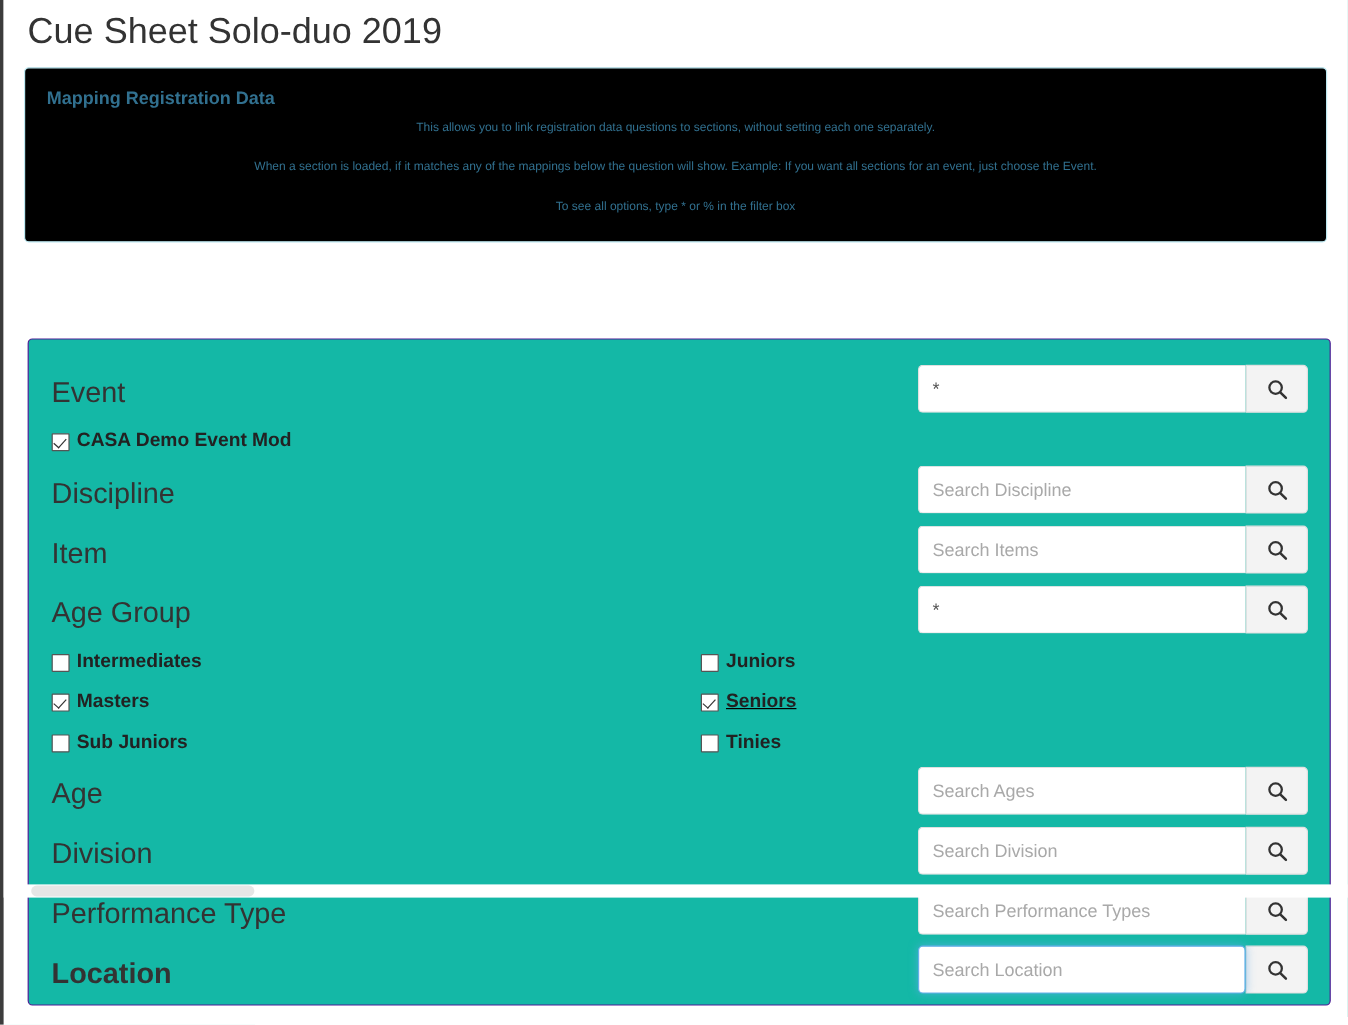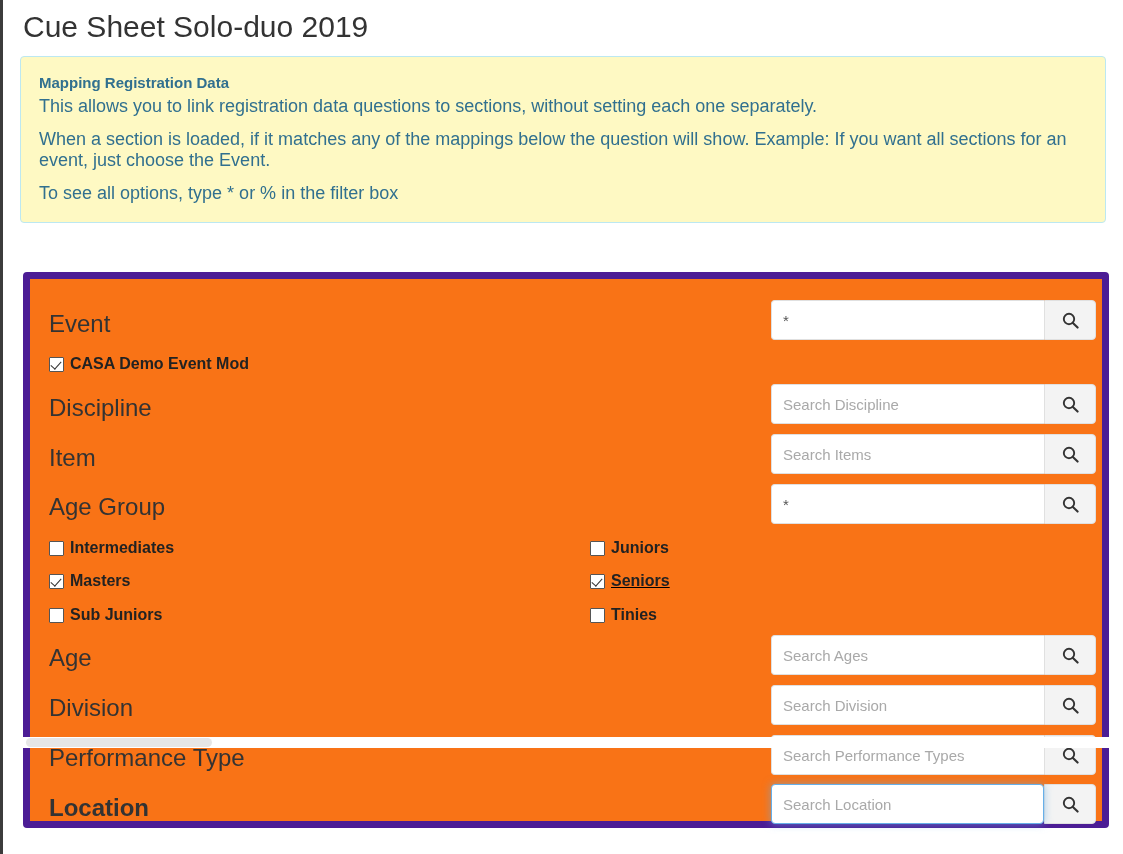--- a/index.html
+++ b/index.html
@@ -43,51 +43,52 @@
     line-height: 38px;
     letter-spacing: 0px;
   }
 
   
   .alert-info {
     position: absolute;
     left: 17px;
     top: 56px;
     width: 1086px;
-    background: #fef9c3;
+    background: #000000;
     border: 1px solid #bce8f1;
     border-radius: 4px;
     padding: 16px 18px 18px 18px;
     color: #31708f;
   }
   .alert-title {
     font-size: 15px;
     font-weight: bold;
     line-height: 19px;
     margin: 0 0 4px 0;
     color: #31708f;
   }
   .alert-line {
-    font-size: 18px;
+    font-size: 10px;
     line-height: 21px;
     margin: 0 0 12px 0;
     color: #31708f;
+    text-align: center;
   }
   .alert-line.tight { margin-bottom: 12px; }
   .alert-line.last { margin-bottom: 0; }
 
   
   .panel {
     position: absolute;
     left: 20px;
-    top: 272px;
+    top: 282px;
     width: 1086px;
     height: 556px;
-    background: #f97316;
-    border: 7px solid #4c1d95;
+    background: #14b8a6;
+    border: 1px solid #4c1d95;
     border-radius: 4px;
   }
   .panel-body {
     position: relative;
     padding: 0;
     height: 100%;
   }
   .field-label {
     position: absolute;
     left: 19px;

